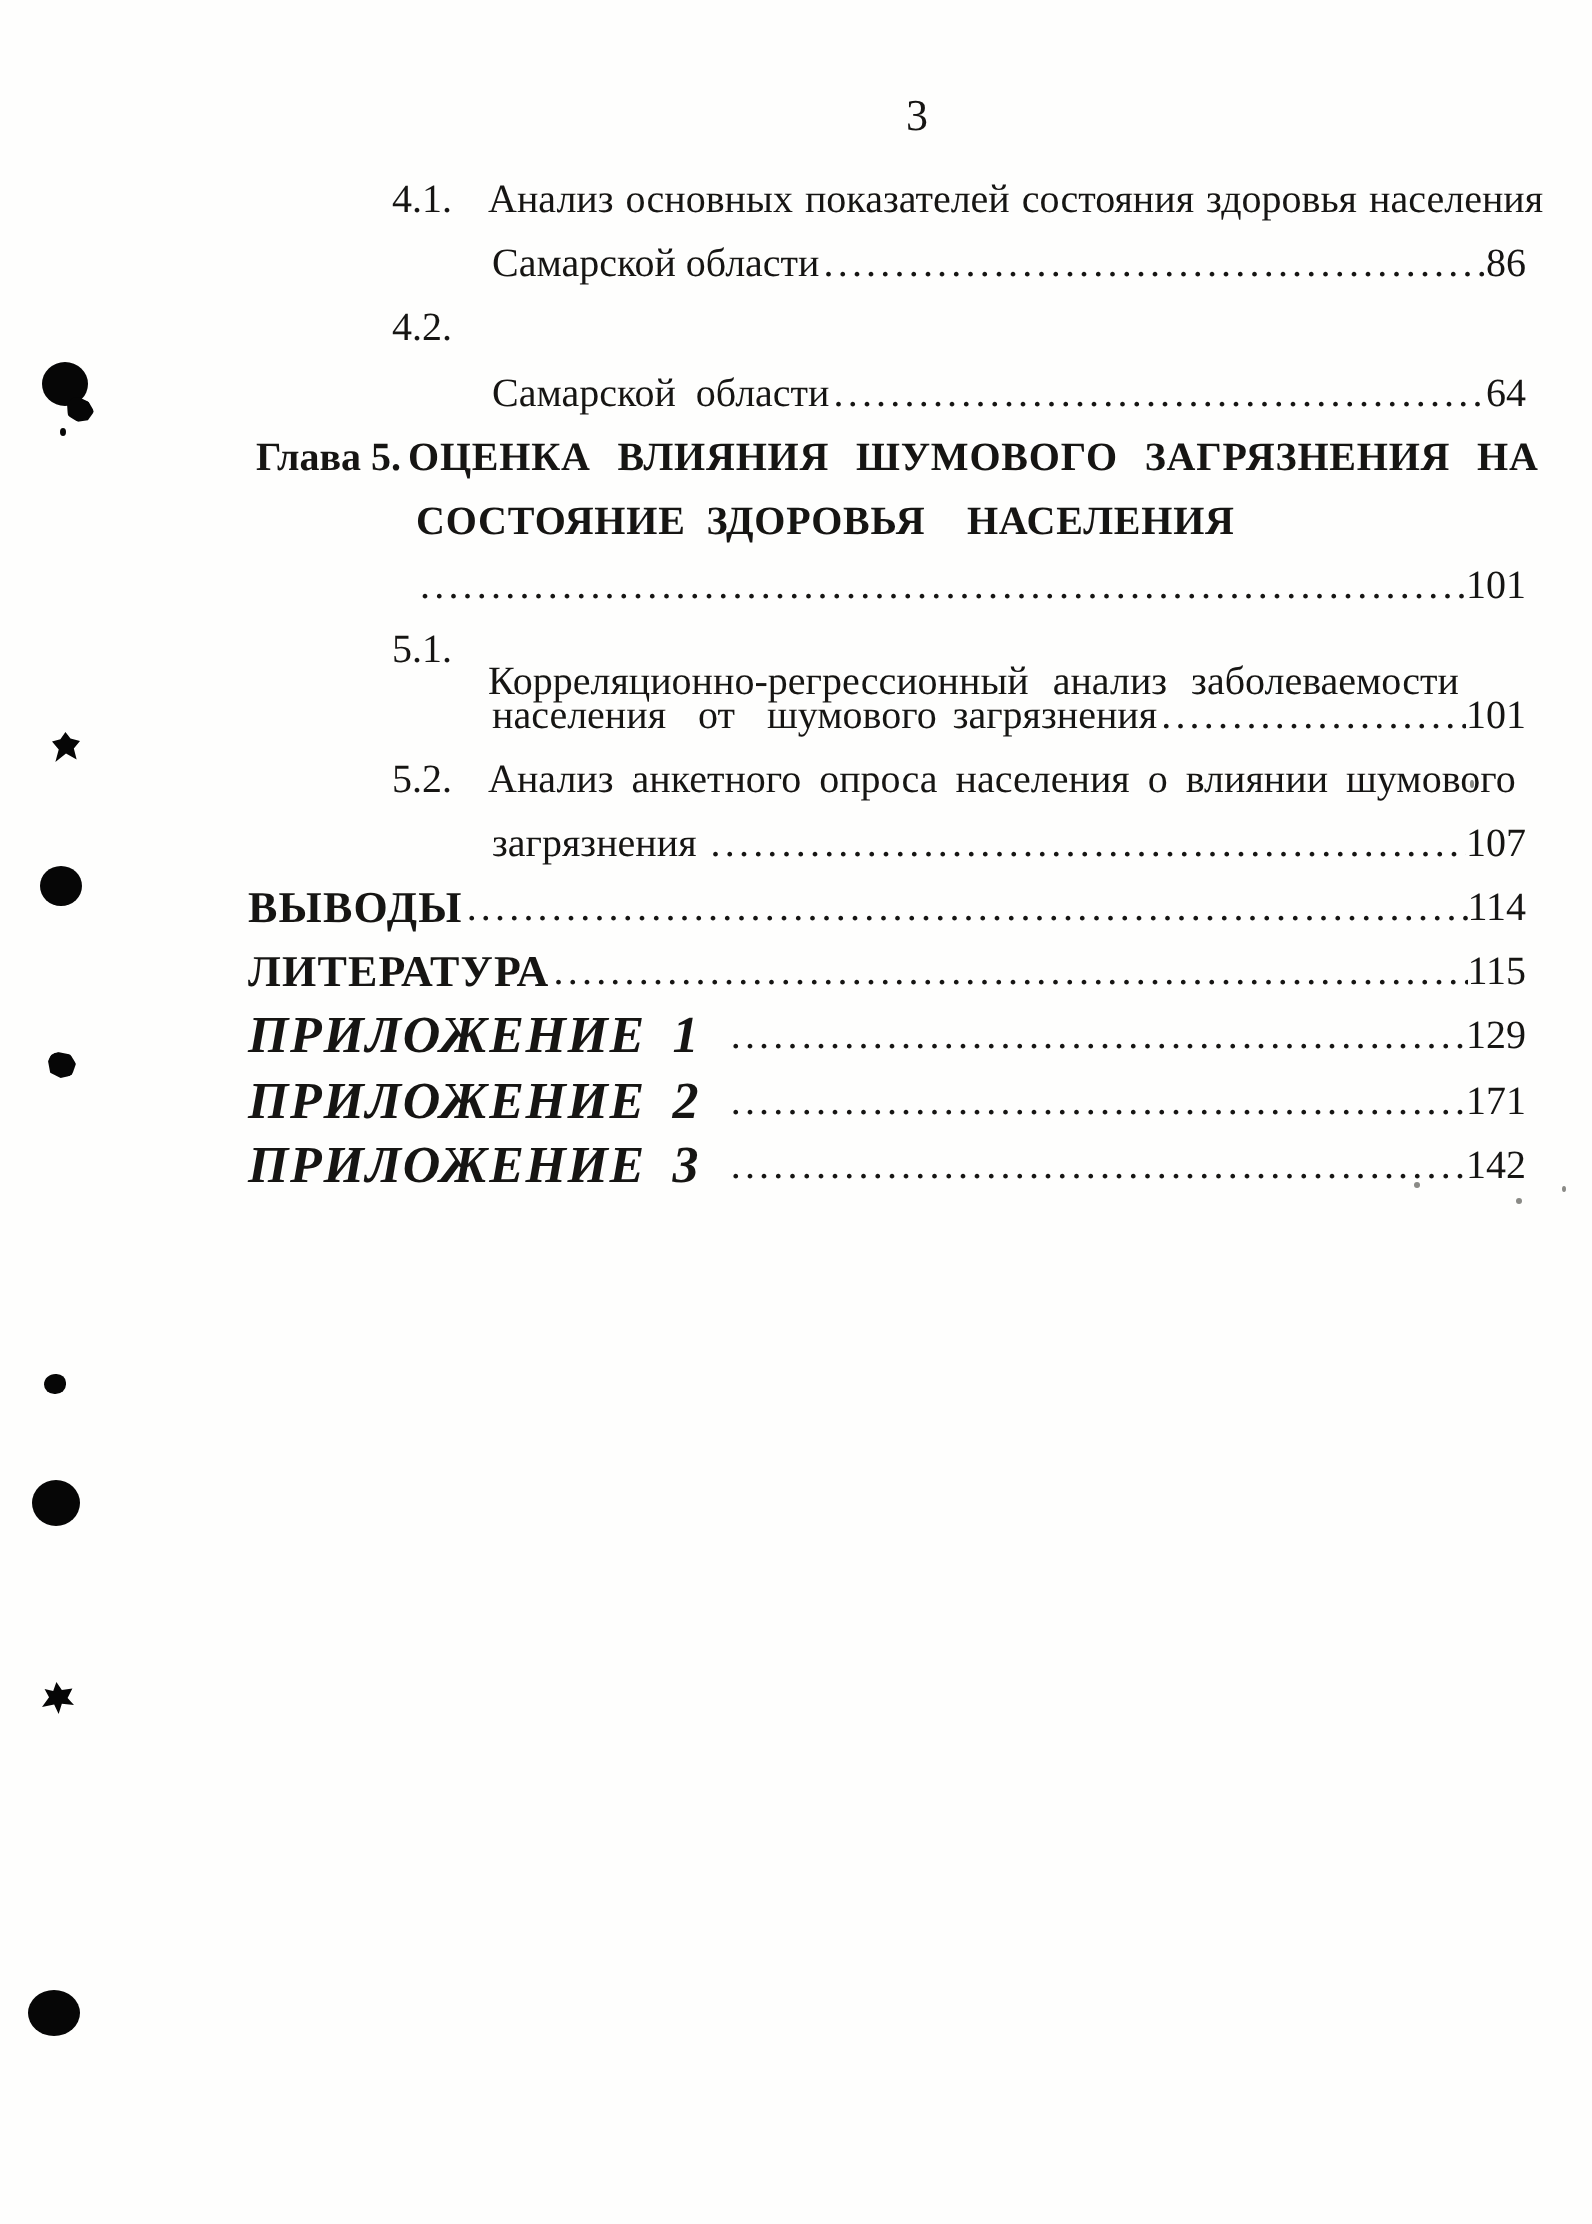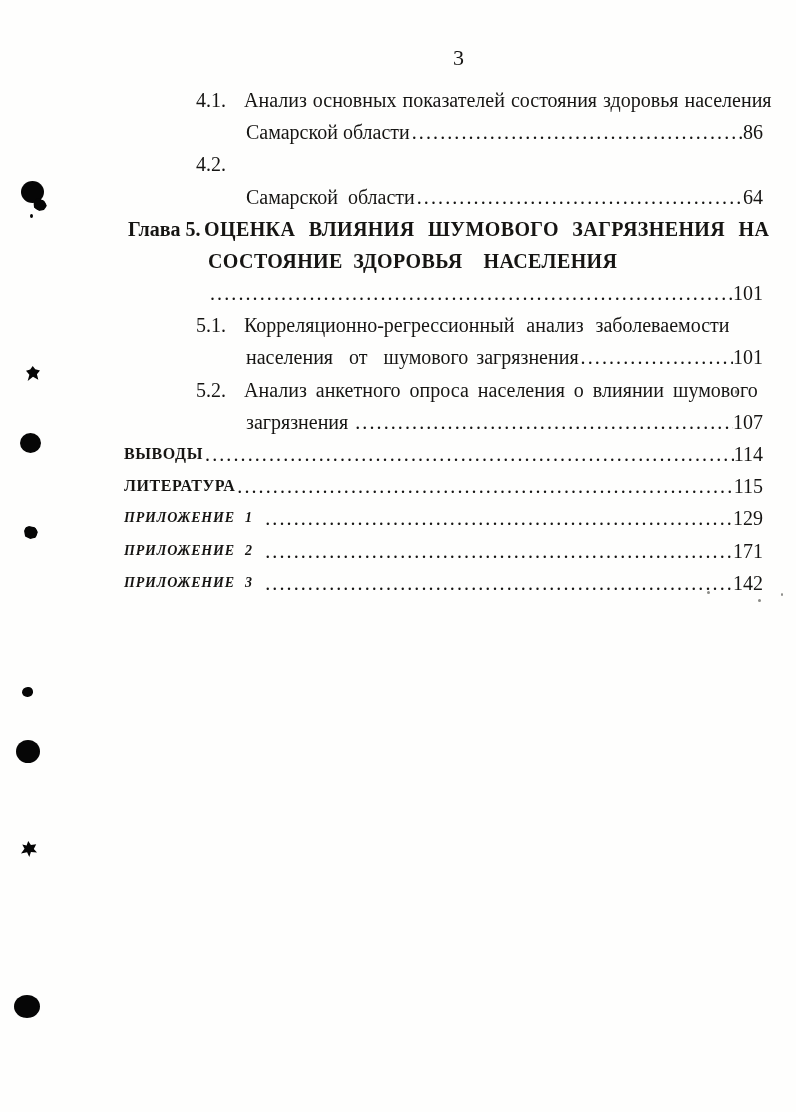--- a/index.html
+++ b/index.html
@@ -23,36 +23,36 @@
   
   .toc {
     position: absolute;
     left: 124px;
     top: 84px;
     width: 639px;
     font-size: 20px;
   }
   .line {
     display: flex;
-    align-items: flex-end;
+    align-items: flex-start;
     height: 32.2px;
     line-height: 32.2px;
     white-space: pre;
   }
   .num  { flex: none; }
   .txt  { flex: none; white-space: pre; }
   
   .entry .num   { margin-left: 72px; width: 48px; }
   
   .chapter .num { margin-left: 4px; width: 76px; font-weight: 700; }
   .chapter .txt, .chapter-cont .txt { font-weight: 700; letter-spacing: 0.4px; }
   .chapter-cont   { padding-left: 84px; }   
   .cont           { padding-left: 122px; }  
-  .major .txt     { font-weight: 700; font-size: 16px; letter-spacing: 0.6px; }
-  .appendix .txt  { font-weight: 700; font-style: italic; font-size: 14px; letter-spacing: 0.8px; word-spacing: 6px; }
+  .major .txt     { font-weight: 700; font-size: 22px; letter-spacing: 0.6px; }
+  .appendix .txt  { font-weight: 700; font-style: italic; font-size: 26px; letter-spacing: 0.8px; word-spacing: 6px; }
   
   .ws1 { word-spacing: 1px; }
   .ws3 { word-spacing: 3px; }
   .ws4 { word-spacing: 4px; }
   .ws5 { word-spacing: 5px; }
   .ws6 { word-spacing: 6px; }
   .ws7 { word-spacing: 7px; margin-top: 16px; }
   .ws8 { word-spacing: 8px; }
   
   .dots {

